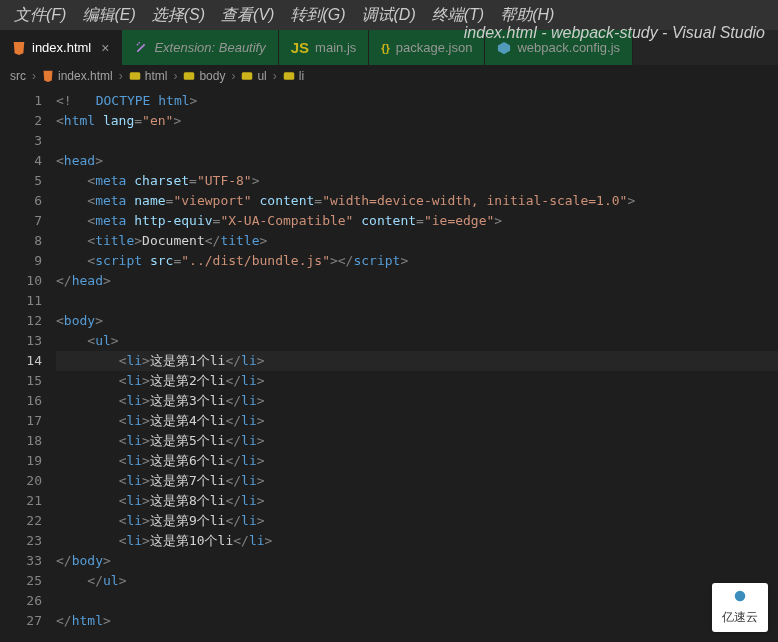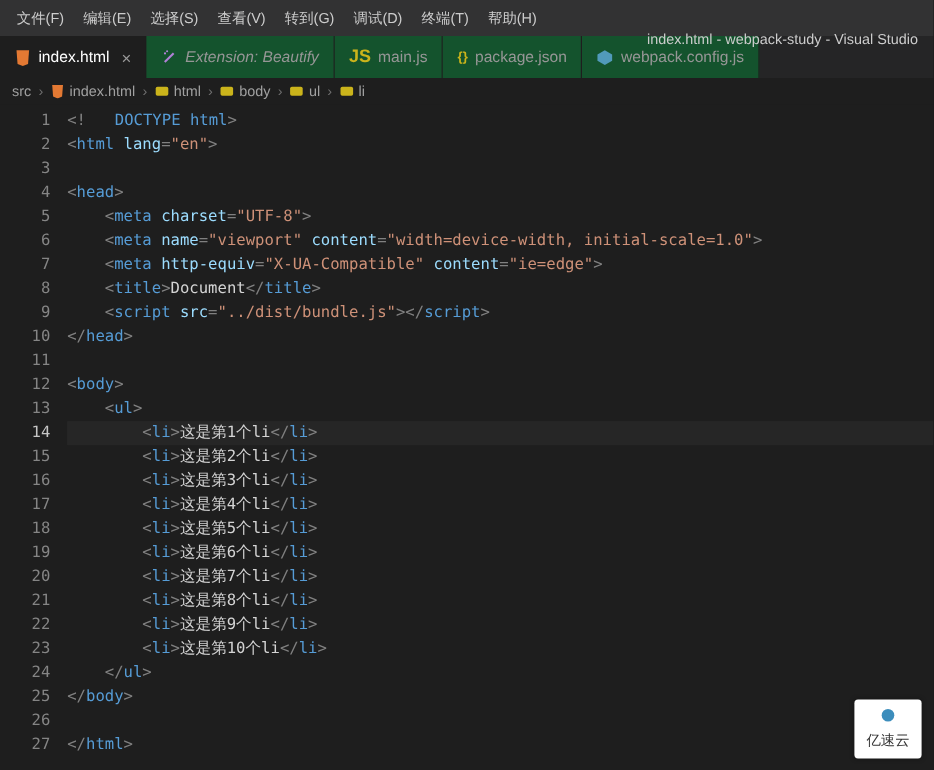--- a/index.html
+++ b/index.html
@@ -14,22 +14,23 @@
     position: relative;
   }
   .menubar {
     display: flex;
     background: #323233;
     color: #ccc;
     height: 30px;
     align-items: center;
     padding: 0 6px;
     font-family: -apple-system, "Segoe UI", Arial, sans-serif;
-    font-size: 12px;
-    position: relative;
+    font-size: 16px;
+    position: relative;
+    font-style: italic;
   }
   .menubar .menu-item {
     padding: 0 8px;
     height: 30px;
     display: flex;
     align-items: center;
     cursor: pointer;
   }
   .menubar .title {
     position: absolute;
@@ -237,21 +238,21 @@
       <div class="ln active">14</div>
       <div class="ln">15</div>
       <div class="ln">16</div>
       <div class="ln">17</div>
       <div class="ln">18</div>
       <div class="ln">19</div>
       <div class="ln">20</div>
       <div class="ln">21</div>
       <div class="ln">22</div>
       <div class="ln">23</div>
-      <div class="ln">24</div>
+      <div class="ln">33</div>
       <div class="ln">25</div>
       <div class="ln">26</div>
       <div class="ln">27</div>
     </div>
   <div class="code" id="code">
       <div class="line"><span class="p">&lt;!</span><span class="doc">DOCTYPE html</span><span class="p">&gt;</span></div>
       <div class="line"><span class="p">&lt;</span><span class="tg">html</span> <span class="at">lang</span><span class="p">=</span><span class="st">"en"</span><span class="p">&gt;</span></div>
       <div class="line"></div>
       <div class="line"><span class="p">&lt;</span><span class="tg">head</span><span class="p">&gt;</span></div>
       <div class="line">    <span class="p">&lt;</span><span class="tg">meta</span> <span class="at">charset</span><span class="p">=</span><span class="st">"UTF-8"</span><span class="p">&gt;</span></div>
@@ -266,22 +267,22 @@
       <div class="line active-bg">        <span class="p">&lt;</span><span class="tg">li</span><span class="p">&gt;</span><span class="tx">这是第1个li</span><span class="p">&lt;/</span><span class="tg">li</span><span class="p">&gt;</span></div>
       <div class="line">        <span class="p">&lt;</span><span class="tg">li</span><span class="p">&gt;</span><span class="tx">这是第2个li</span><span class="p">&lt;/</span><span class="tg">li</span><span class="p">&gt;</span></div>
       <div class="line">        <span class="p">&lt;</span><span class="tg">li</span><span class="p">&gt;</span><span class="tx">这是第3个li</span><span class="p">&lt;/</span><span class="tg">li</span><span class="p">&gt;</span></div>
       <div class="line">        <span class="p">&lt;</span><span class="tg">li</span><span class="p">&gt;</span><span class="tx">这是第4个li</span><span class="p">&lt;/</span><span class="tg">li</span><span class="p">&gt;</span></div>
       <div class="line">        <span class="p">&lt;</span><span class="tg">li</span><span class="p">&gt;</span><span class="tx">这是第5个li</span><span class="p">&lt;/</span><span class="tg">li</span><span class="p">&gt;</span></div>
       <div class="line">        <span class="p">&lt;</span><span class="tg">li</span><span class="p">&gt;</span><span class="tx">这是第6个li</span><span class="p">&lt;/</span><span class="tg">li</span><span class="p">&gt;</span></div>
       <div class="line">        <span class="p">&lt;</span><span class="tg">li</span><span class="p">&gt;</span><span class="tx">这是第7个li</span><span class="p">&lt;/</span><span class="tg">li</span><span class="p">&gt;</span></div>
       <div class="line">        <span class="p">&lt;</span><span class="tg">li</span><span class="p">&gt;</span><span class="tx">这是第8个li</span><span class="p">&lt;/</span><span class="tg">li</span><span class="p">&gt;</span></div>
       <div class="line">        <span class="p">&lt;</span><span class="tg">li</span><span class="p">&gt;</span><span class="tx">这是第9个li</span><span class="p">&lt;/</span><span class="tg">li</span><span class="p">&gt;</span></div>
       <div class="line">        <span class="p">&lt;</span><span class="tg">li</span><span class="p">&gt;</span><span class="tx">这是第10个li</span><span class="p">&lt;/</span><span class="tg">li</span><span class="p">&gt;</span></div>
+      <div class="line"><span class="p">&lt;/</span><span class="tg">body</span><span class="p">&gt;</span></div>
       <div class="line">    <span class="p">&lt;/</span><span class="tg">ul</span><span class="p">&gt;</span></div>
-      <div class="line"><span class="p">&lt;/</span><span class="tg">body</span><span class="p">&gt;</span></div>
       <div class="line"></div>
       <div class="line"><span class="p">&lt;/</span><span class="tg">html</span><span class="p">&gt;</span></div>
     </div>
 </div>
 
 <div class="badge">
   <svg viewBox="0 0 16 16">
       <circle cx="8" cy="8" r="6" fill="#3c8dbc"></circle>
     </svg>
   <span>亿速云</span>

